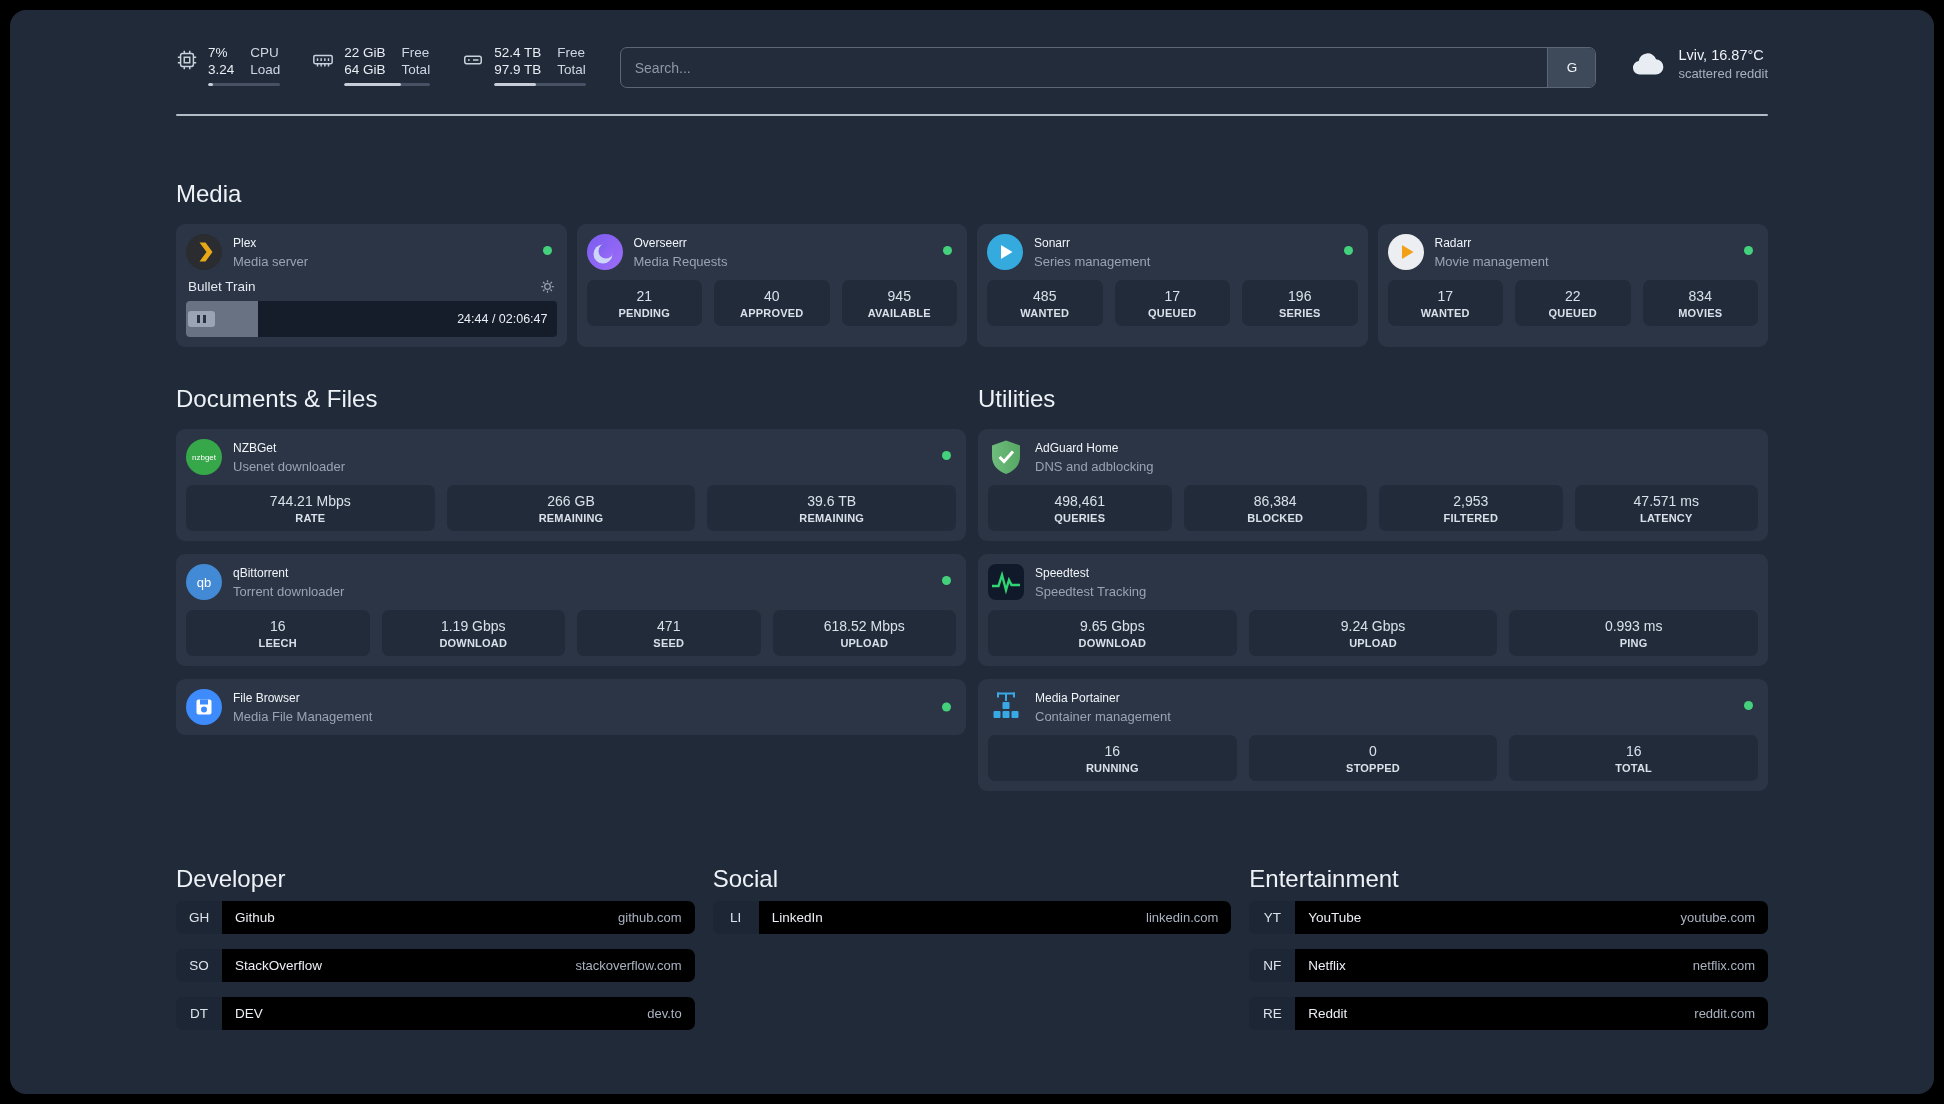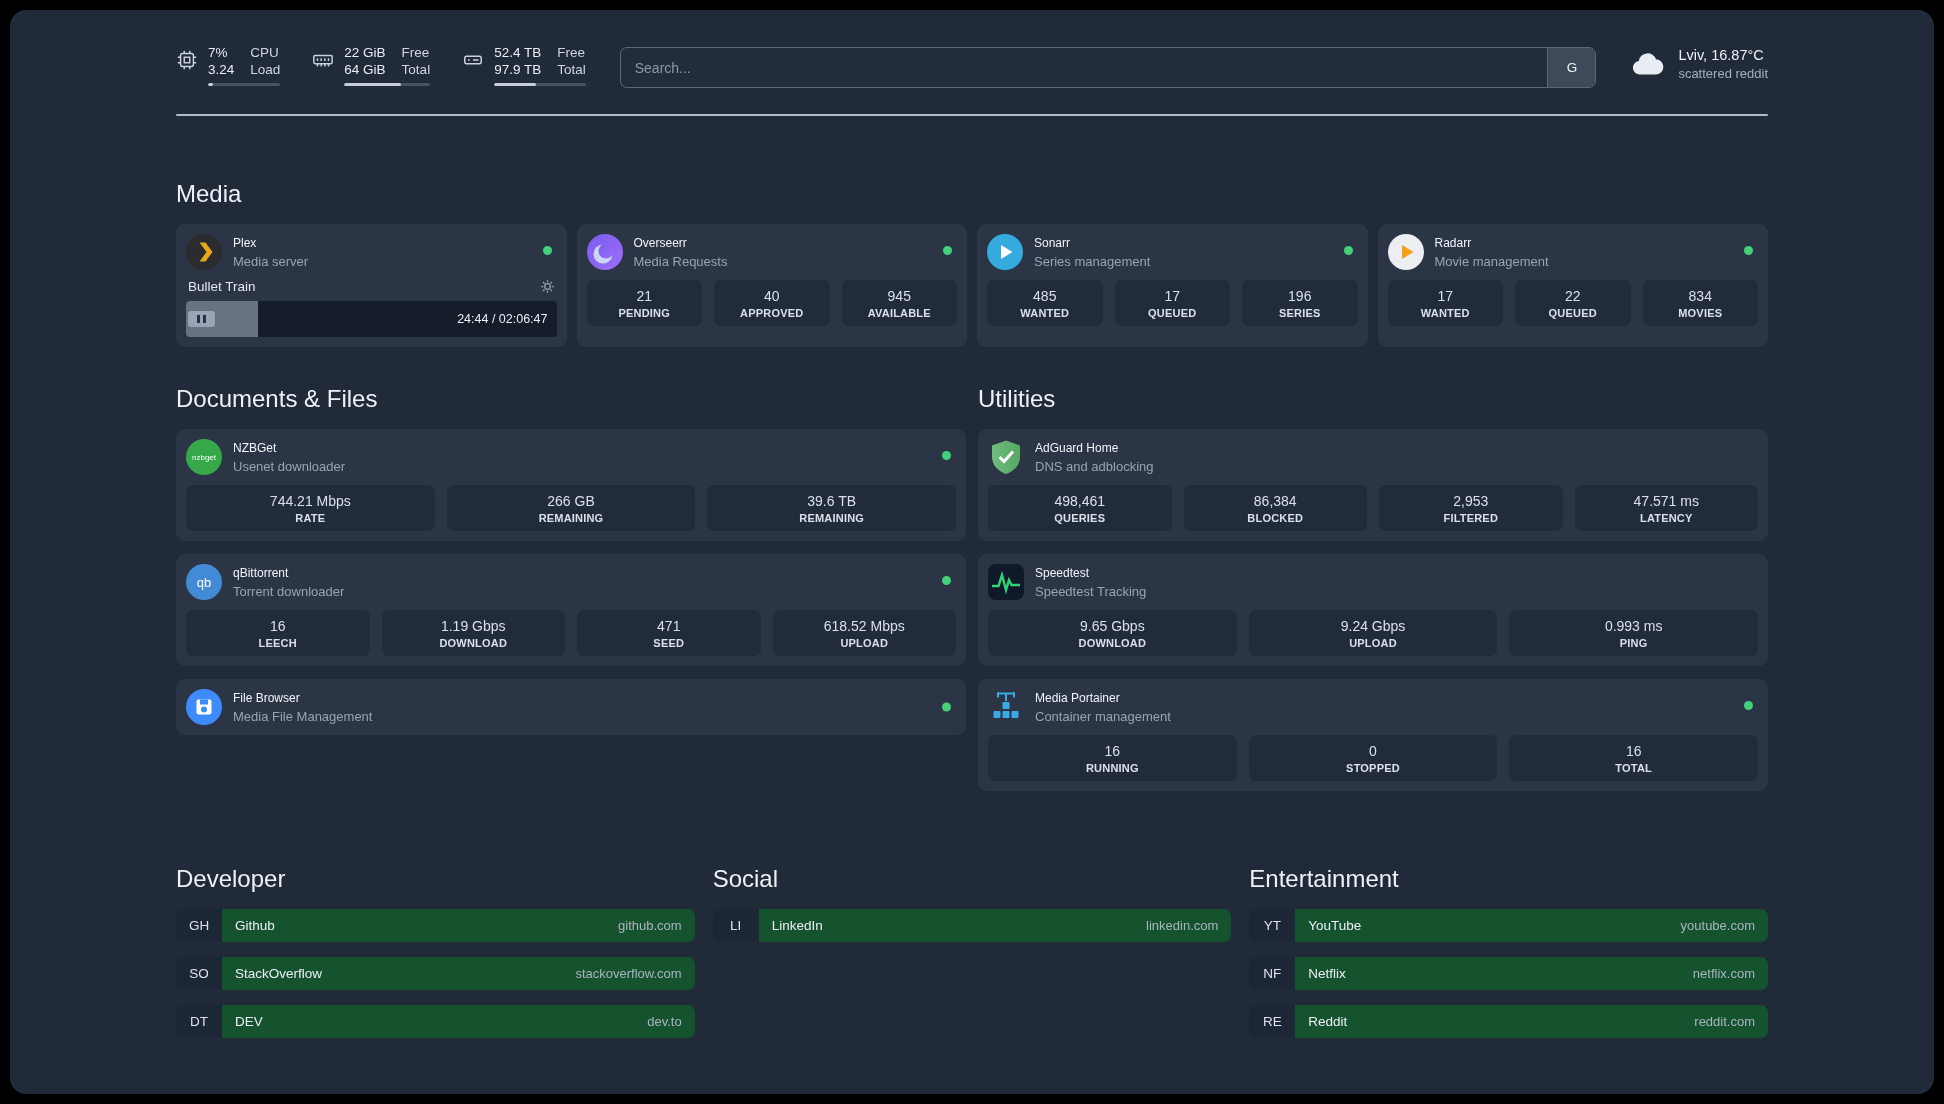--- a/index.html
+++ b/index.html
@@ -60,24 +60,24 @@
   .pbar{width:3px;height:8px;background:#273042}
   .player-time{position:absolute;right:9px;font-size:12.5px;color:#eaeef5}
 
   
   .columns{display:grid;grid-template-columns:1fr 1fr;column-gap:12px;margin-top:38px}
   .col-title{margin-bottom:16px}
   .stack{display:flex;flex-direction:column;gap:13px}
 
   
   .bm-grid{display:grid;grid-template-columns:repeat(3,1fr);column-gap:18px;margin-top:74px;padding-bottom:40px}
-  .bm-title{margin-bottom:16px}
+  .bm-title{margin-bottom:8px}
   .bm-item{display:flex;height:33px;margin-bottom:15px;cursor:pointer}
   .bm-abbr{width:46px;flex:0 0 46px;display:flex;align-items:center;justify-content:center;background:#1d2634;border-radius:7px 0 0 7px;color:#dde3ec;font-size:13.5px}
-  .bm-bar{flex:1;display:flex;align-items:center;justify-content:space-between;background:#14532d;border-radius:0 7px 7px 0;padding:0 13px}
+  .bm-bar{flex:1;display:flex;align-items:center;justify-content:space-between;background:#000000;border-radius:0 7px 7px 0;padding:0 13px}
   .bm-label{font-size:13.5px;color:#eceff5}
   .bm-url{font-size:13px;color:#aab3c1}
 </style>
 </head>
 <body>
 
 <div class="frame">
   <div class="content">
 
     <div class="topbar">

